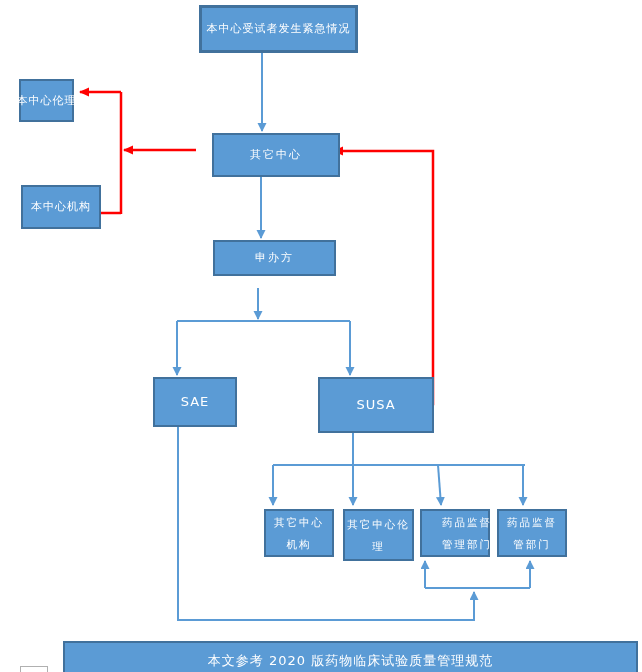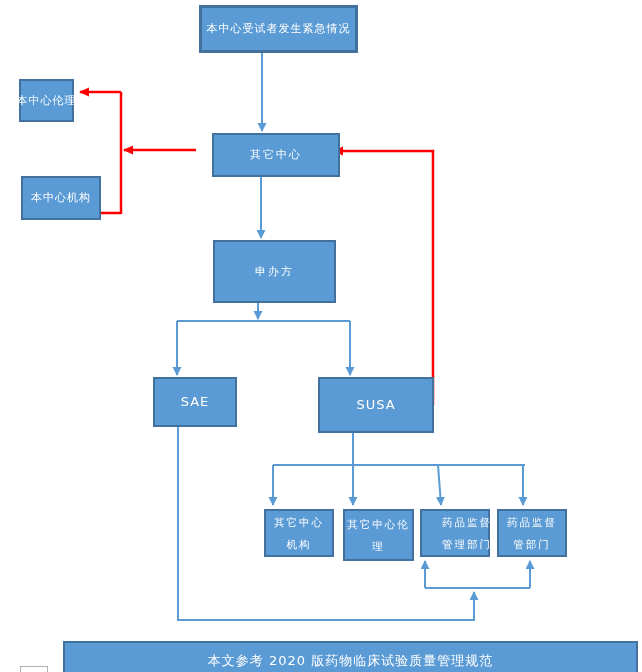--- a/index.html
+++ b/index.html
@@ -21,23 +21,23 @@
   .mr{fill:var(--arrow-red);}
   .node{
     position:absolute;box-sizing:border-box;
     background:var(--box-fill);border:2px solid var(--box-border);
     color:var(--text);font-size:11px;letter-spacing:2px;line-height:2.1;
     display:flex;flex-direction:column;align-items:center;justify-content:center;
     text-align:center;white-space:nowrap;margin-left:16px;
   }
   #n-emergency{left:183px;top:5px;width:159px;height:48px;border-width:3px;letter-spacing:1px;}
   #n-ethics{left:3px;top:79px;width:55px;height:43px;letter-spacing:1px;}
-  #n-institution{left:5px;top:176px;width:80px;height:44px;letter-spacing:1px;}
+  #n-institution{left:5px;top:185px;width:80px;height:44px;letter-spacing:1px;}
   #n-pi{left:196px;top:133px;width:128px;height:44px;}
-  #n-sponsor{left:197px;top:240px;width:123px;height:63px;}
+  #n-sponsor{left:197px;top:240px;width:123px;height:36px;}
   #n-sae{left:137px;top:377px;width:84px;height:50px;font-size:13px;letter-spacing:1px;}
   #n-susa{left:302px;top:377px;width:116px;height:56px;font-size:13px;letter-spacing:1px;}
   #n-other-inst{left:248px;top:509px;width:70px;height:48px;font-size:10.5px;}
   #n-other-ethics{left:327px;top:509px;width:71px;height:52px;font-size:10.5px;}
   #n-drug{left:404px;top:509px;width:70px;height:48px;font-size:10.5px;padding-left:24px;}
   #n-health{left:481px;top:509px;width:70px;height:48px;font-size:10.5px;}
   .banner{
     position:absolute;left:63px;top:641px;width:575px;height:36px;box-sizing:border-box;
     background:var(--box-fill);border:2px solid var(--box-border);
     color:var(--text);font-size:13px;letter-spacing:1px;

